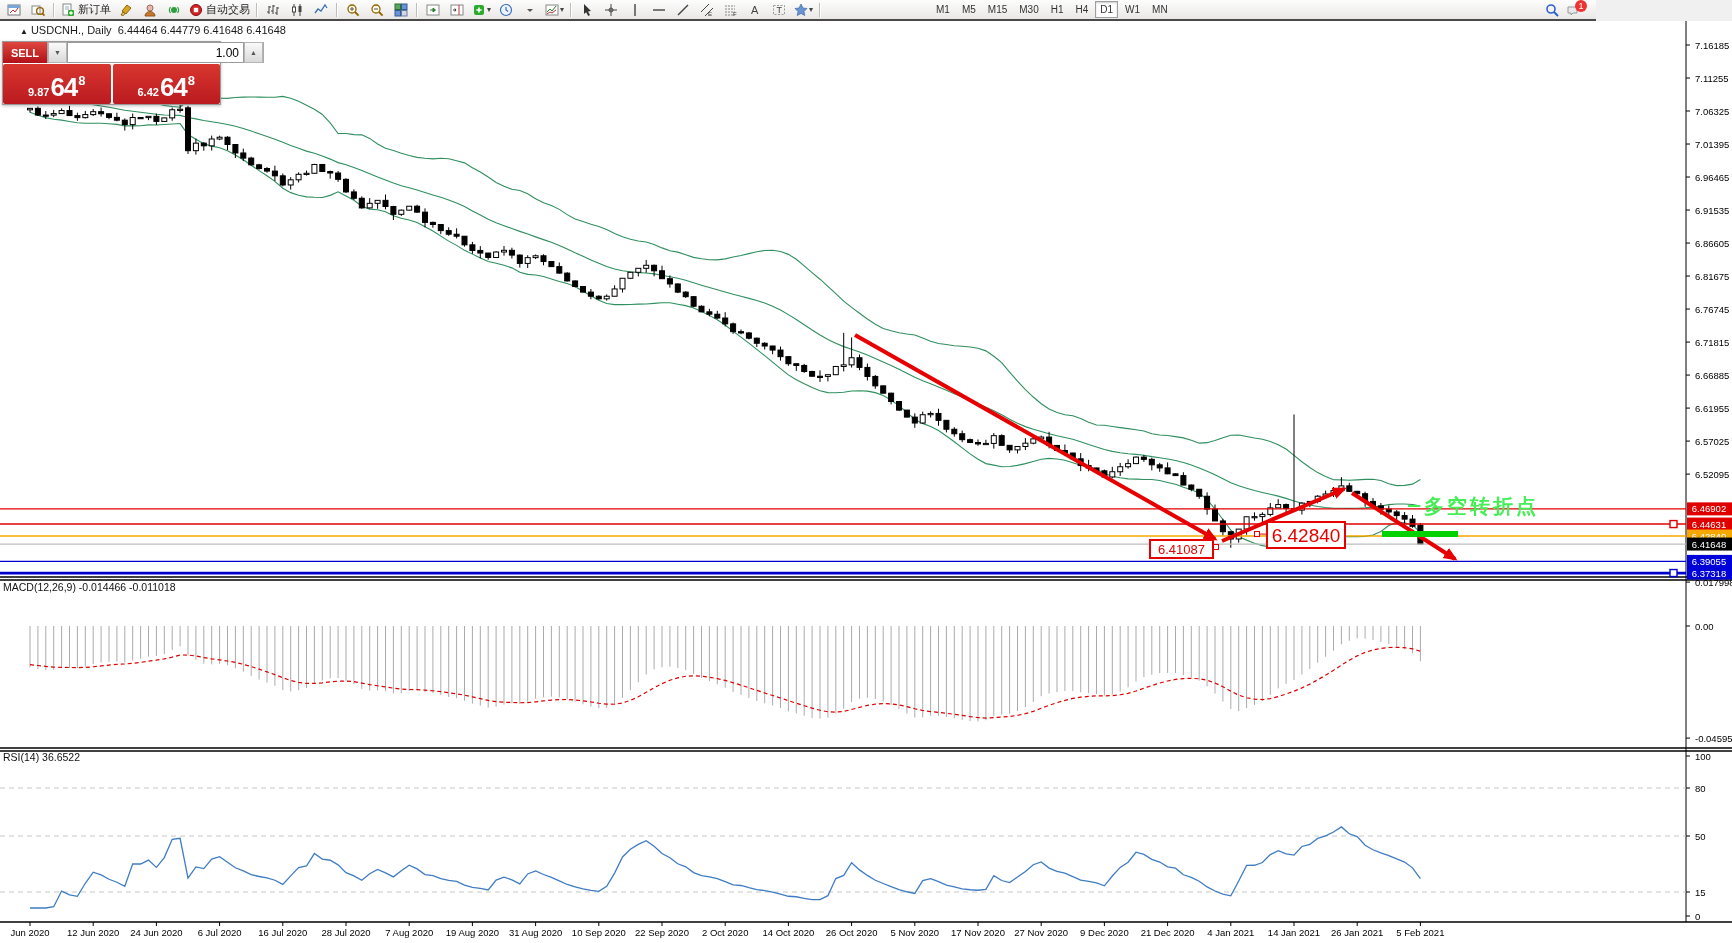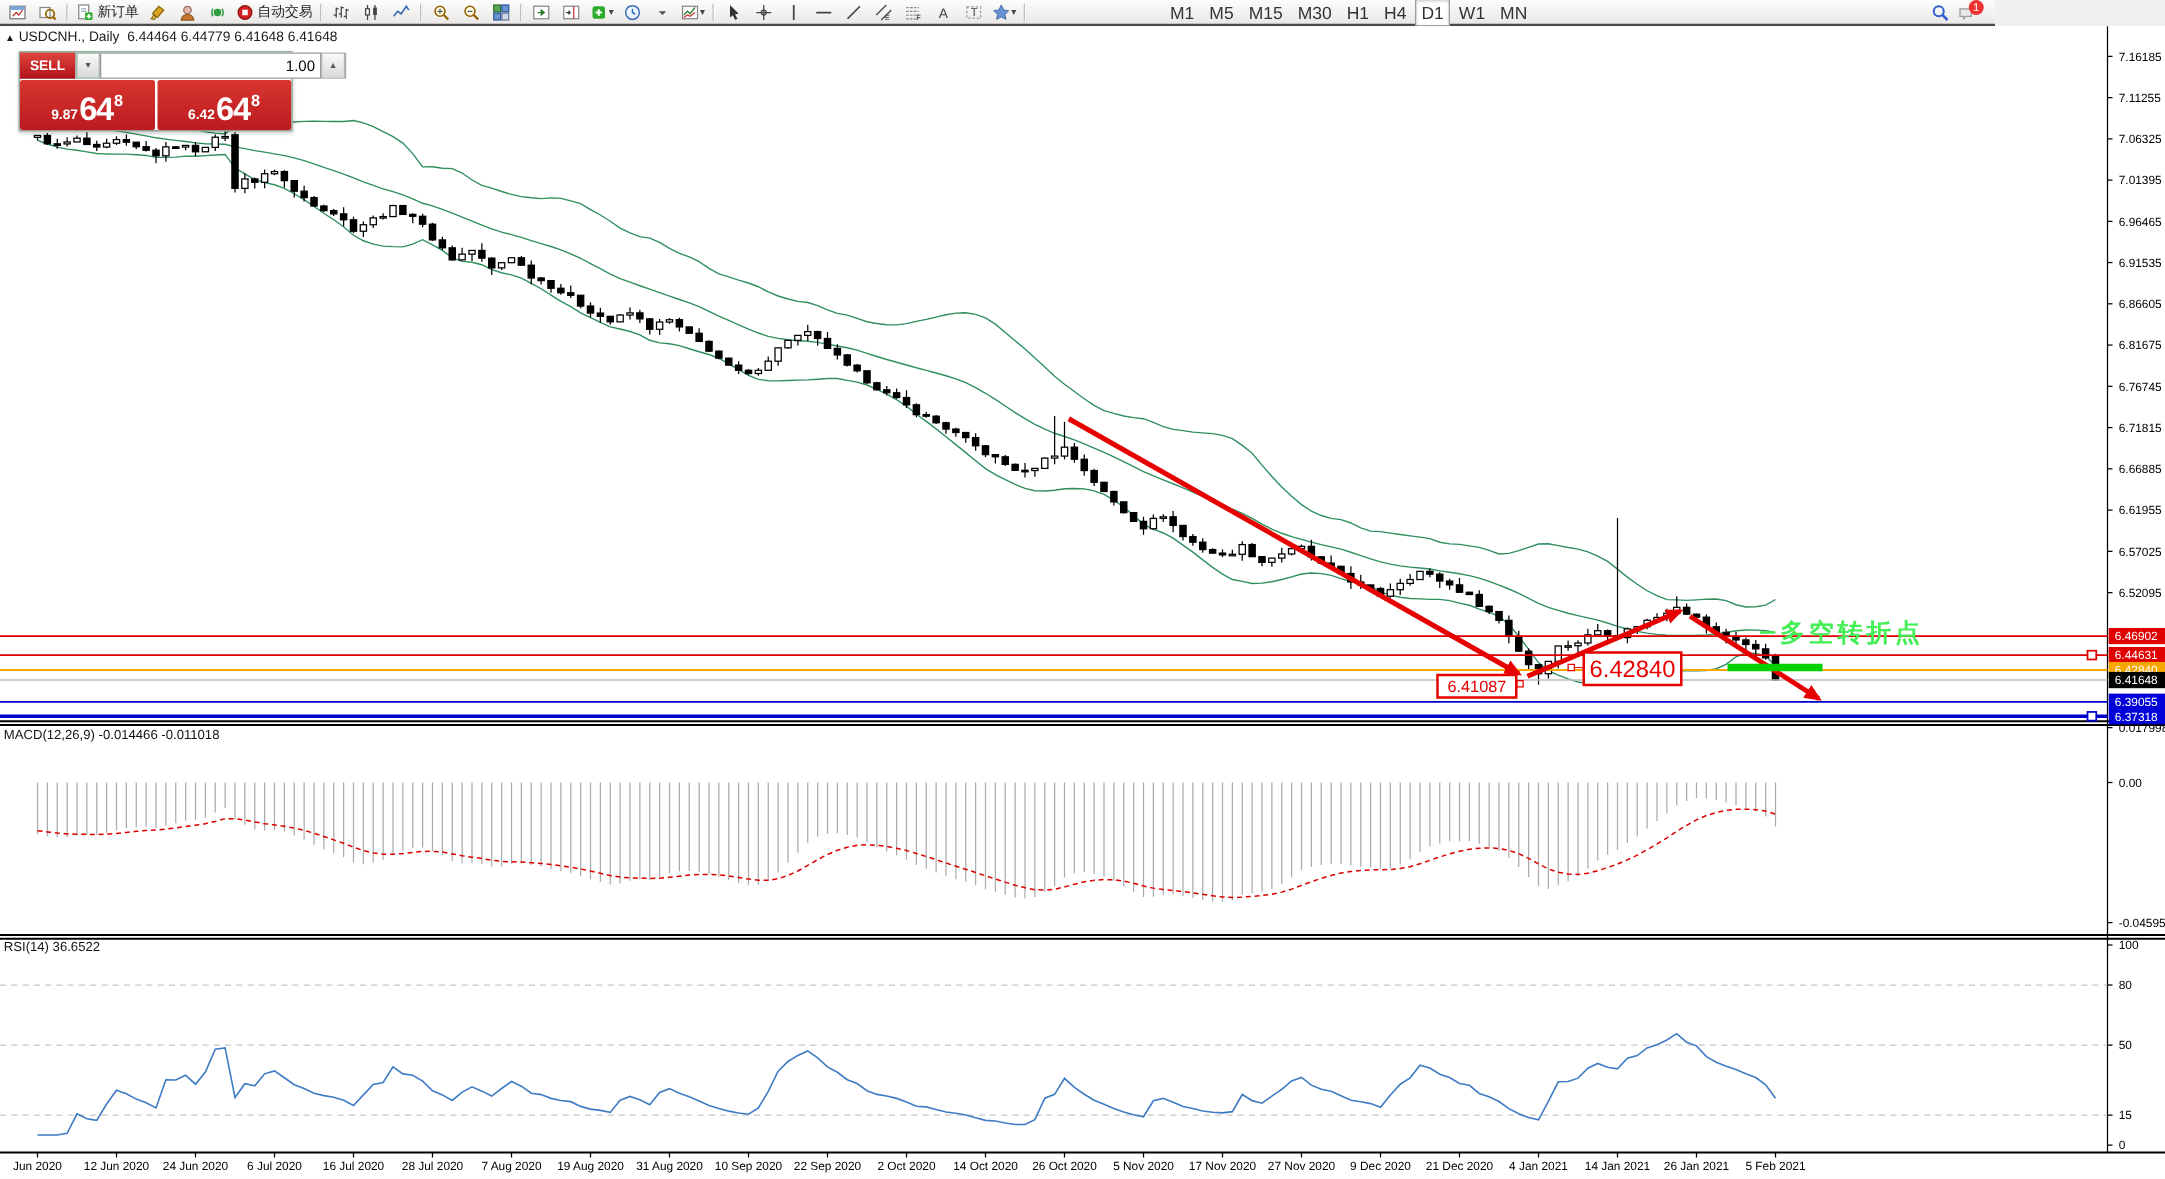--- a/index.html
+++ b/index.html
@@ -8,31 +8,31 @@
   
   #toolbar{position:absolute;left:0;top:0;width:1596px;height:19px;
     background:linear-gradient(#fdfdfd,#e9e8e6);border-bottom:2px solid #4a4a4a;white-space:nowrap;}
   .tbgroup{position:absolute;top:0;height:19px;display:flex;align-items:center;}
   .tbi{display:inline-flex;align-items:center;justify-content:center;height:17px;min-width:18px;
     padding:0 1px;margin:0 1px;border:1px solid transparent;border-radius:2px;cursor:default;}
   .tbi svg{display:block;}
   .tbi .cap{font-size:11px;color:#222;margin-left:3px;}
   .tbsep{display:inline-block;width:1px;height:14px;margin:0 3px;background:#bdbdbd;
     border-right:1px solid #fff;}
-  .tf{display:inline-block;font-size:14px;color:#333;padding:2px 4px;margin:0 1px;border:1px solid transparent;}
+  .tf{display:inline-block;font-size:10px;color:#333;padding:2px 4px;margin:0 1px;border:1px solid transparent;}
   .tf.active{border:1px solid #9e9e9e;background:#fff;box-shadow:inset 0 1px 2px #ccc;}
   .caret{font-size:8px;color:#444;margin-left:1px;}
   
   #chart-wrap{position:absolute;left:0;top:21px;width:1732px;height:922px;background:#fff;}
   #chart{position:absolute;left:0;top:0;}
-  #symbol-line{position:absolute;left:4px;top:3px;font-size:11px;color:#1a1a1a;z-index:5;}
+  #symbol-line{position:absolute;left:20px;top:3px;font-size:11px;color:#1a1a1a;z-index:5;}
   #symbol-line .mk{font-size:8px;margin-right:3px;}
   
-  #oneclick{position:absolute;left:15px;top:20px;width:217px;z-index:6;
-    background:#86efac;border:1px solid #9a9a9a;box-shadow:0 1px 3px rgba(0,0,0,.25);}
+  #oneclick{position:absolute;left:2px;top:20px;width:217px;z-index:6;
+    background:#b91c1c;border:1px solid #9a9a9a;box-shadow:0 1px 3px rgba(0,0,0,.25);}
   #oc-row1{display:flex;height:21px;}
   .ocbtn{flex:0 0 44px;background:linear-gradient(#e0473f,#b01118);color:#fff;font-size:11px;
     font-weight:bold;display:flex;align-items:center;justify-content:center;cursor:pointer;}
   .ocbtn.buy{flex:1 1 auto;margin-top:28px;}
   #oc-spin{flex:0 0 100px;display:flex;border-left:1px solid #aaa;border-right:1px solid #aaa;}
   .spbtn{flex:0 0 17px;background:linear-gradient(#fafafa,#d9d9d9);border:1px solid #b5b5b5;
     font-size:7px;color:#555;display:flex;align-items:center;justify-content:center;cursor:pointer;}
   #oc-vol{flex:1 1 auto;border:1px solid #9a9a9a;font-size:12px;text-align:right;padding:0 4px 0 16px;outline:none;min-width:0;}
   #oc-row2{display:flex;height:40px;background:#fff;gap:2px;padding-top:1px;}
   .ocprice{flex:1 1 50%;background:linear-gradient(#d8362e,#bb1a20);color:#fff;border-radius:2px;

